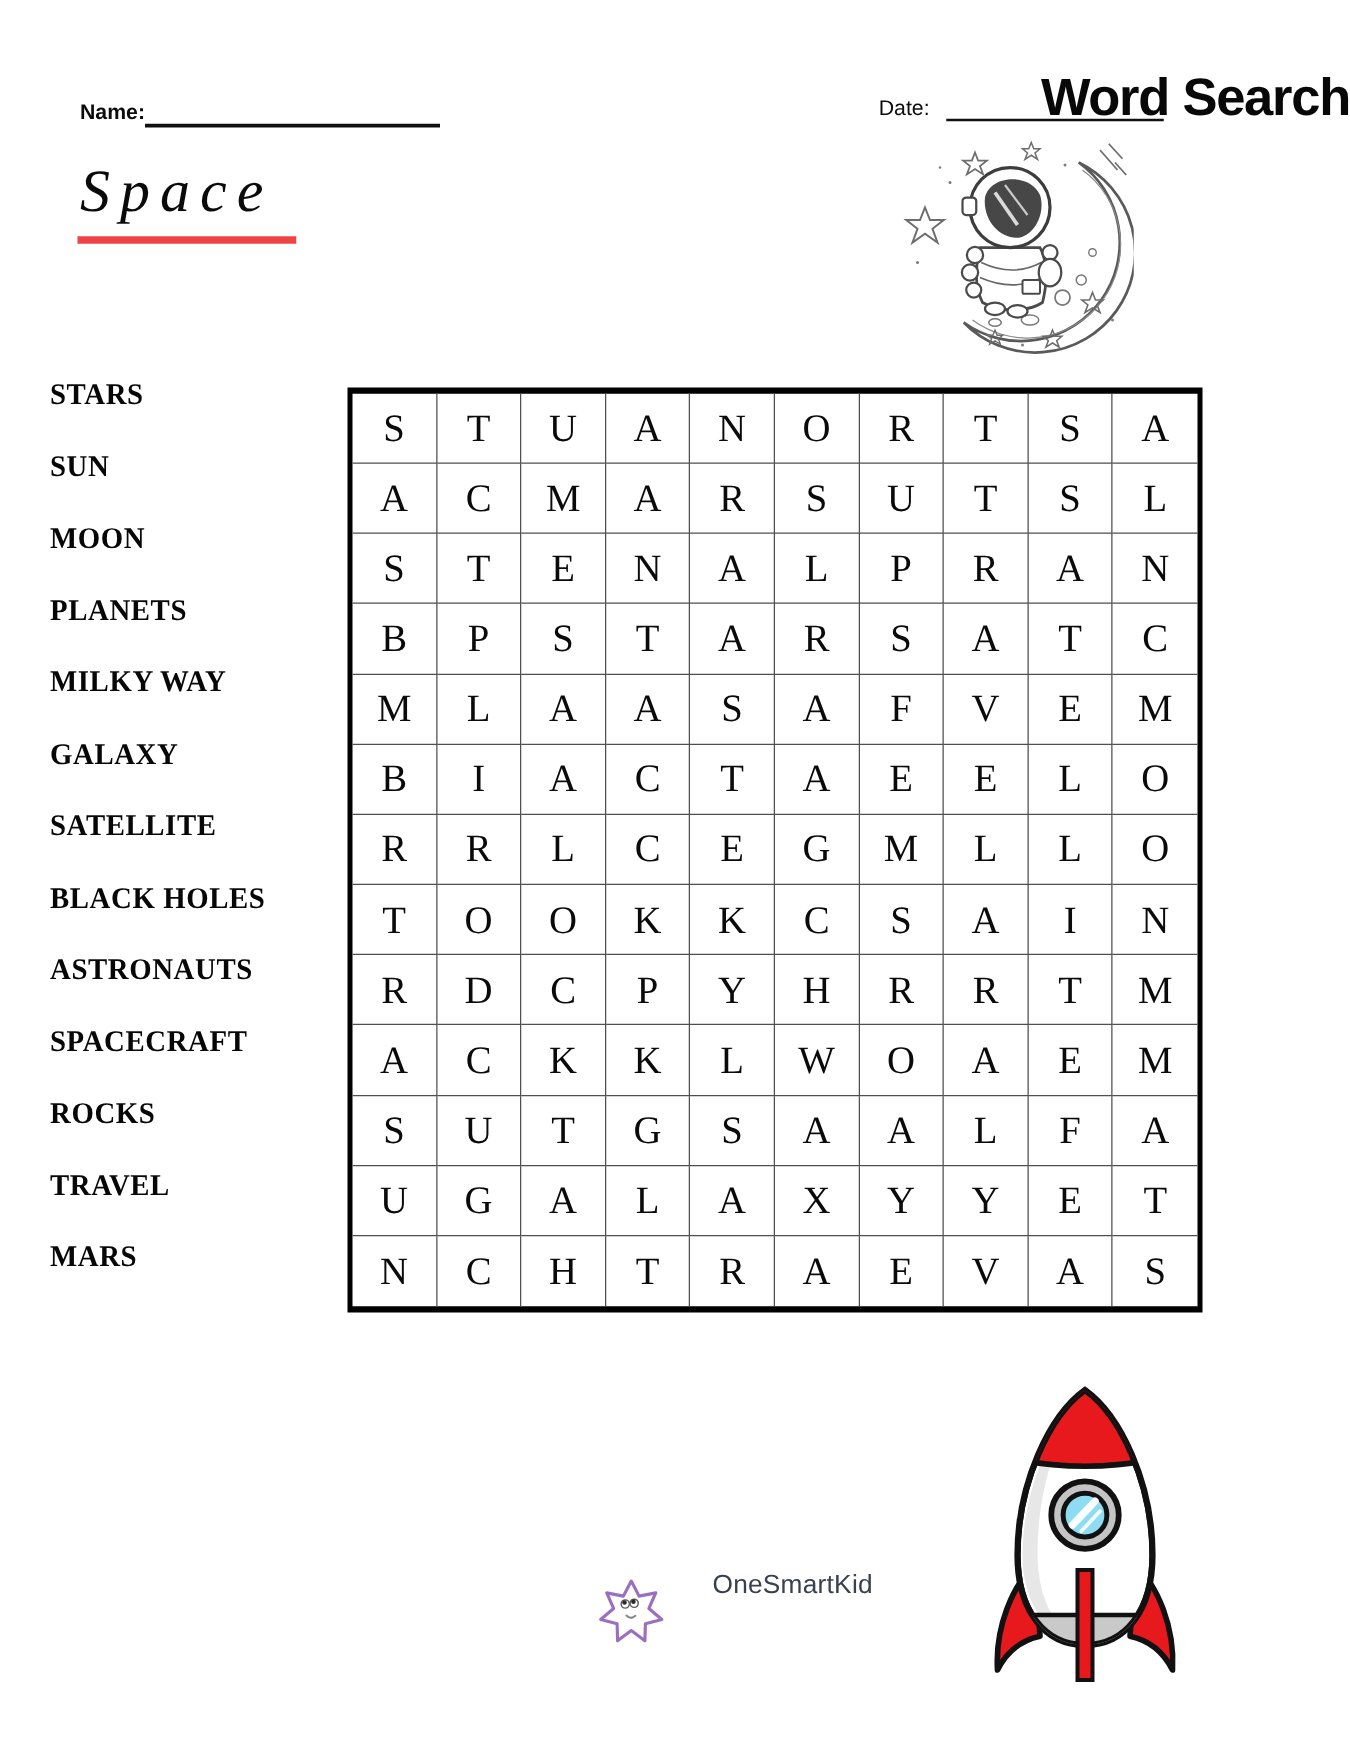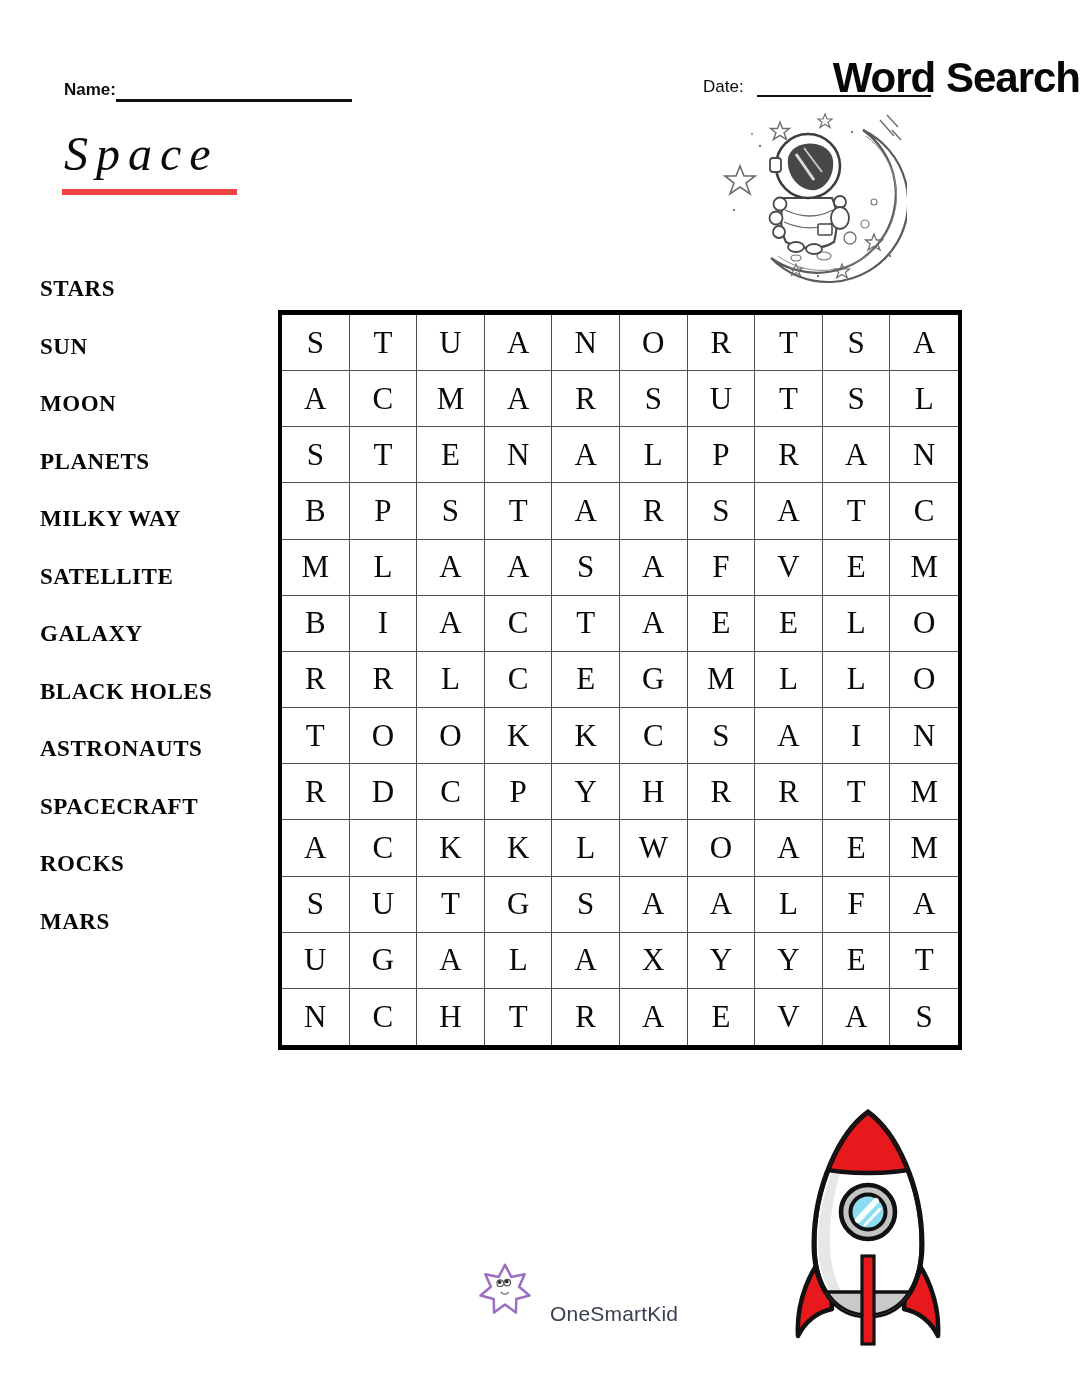--- a/index.html
+++ b/index.html
@@ -43,21 +43,21 @@
     position:absolute;left:62px;top:126px;
     font-family:"Liberation Serif",serif;
     font-style:italic;
     font-size:48px;color:#0a0a0a;
     letter-spacing:8px;
     padding:0 18px 8px 2px;
     border-bottom:6px solid #ef4444;
   }
   
   .word-list{
-    position:absolute;left:40px;top:260px;width:230px;
+    position:absolute;left:40px;top:288px;width:230px;
   }
   .word{
     height:57.5px;
     display:flex;align-items:center;
     font-family:"Liberation Serif",serif;
     font-weight:bold;font-size:24px;color:#070707;
     white-space:nowrap;
   }
   .word > span{
     display:inline-block;
@@ -84,21 +84,21 @@
     font-size:31px;color:#0a0a0a;
   }
   .cell:nth-child(10n){border-right:none;}
   .cell:nth-last-child(-n+10){border-bottom:none;}
   
   .astronaut{position:absolute;left:722px;top:106px;}
   .rocket{position:absolute;left:788px;top:1106px;}
   
   .brand{
     position:absolute;left:476px;top:1256px;
-    display:flex;align-items:flex-end;
+    display:flex;align-items:flex-start;gap:20px;
   }
   .brand-text{
     margin-left:16px;
     font-size:21px;color:var(--brand-text);
     letter-spacing:0.2px;
   }
 </style>
 </head>
 <body>
 
@@ -173,36 +173,39 @@
       <div class="word">
         <span>MOON</span>
       </div>
       <div class="word">
         <span>PLANETS</span>
       </div>
       <div class="word">
         <span>MILKY WAY</span>
       </div>
       <div class="word">
+        <span>GALAXY</span>
+      </div>
+      <div class="word">
         <span>SATELLITE</span>
       </div>
       <div class="word">
-        <span>GALAXY</span>
-      </div>
-      <div class="word">
         <span>BLACK HOLES</span>
       </div>
       <div class="word">
         <span>ASTRONAUTS</span>
       </div>
       <div class="word">
         <span>SPACECRAFT</span>
       </div>
       <div class="word">
         <span>ROCKS</span>
+      </div>
+      <div class="word">
+        <span>TRAVEL</span>
       </div>
       <div class="word">
         <span>MARS</span>
       </div>
     </div>
 
   <div class="grid">
       <div class="cell">S</div>
       <div class="cell">T</div>
       <div class="cell">U</div>

